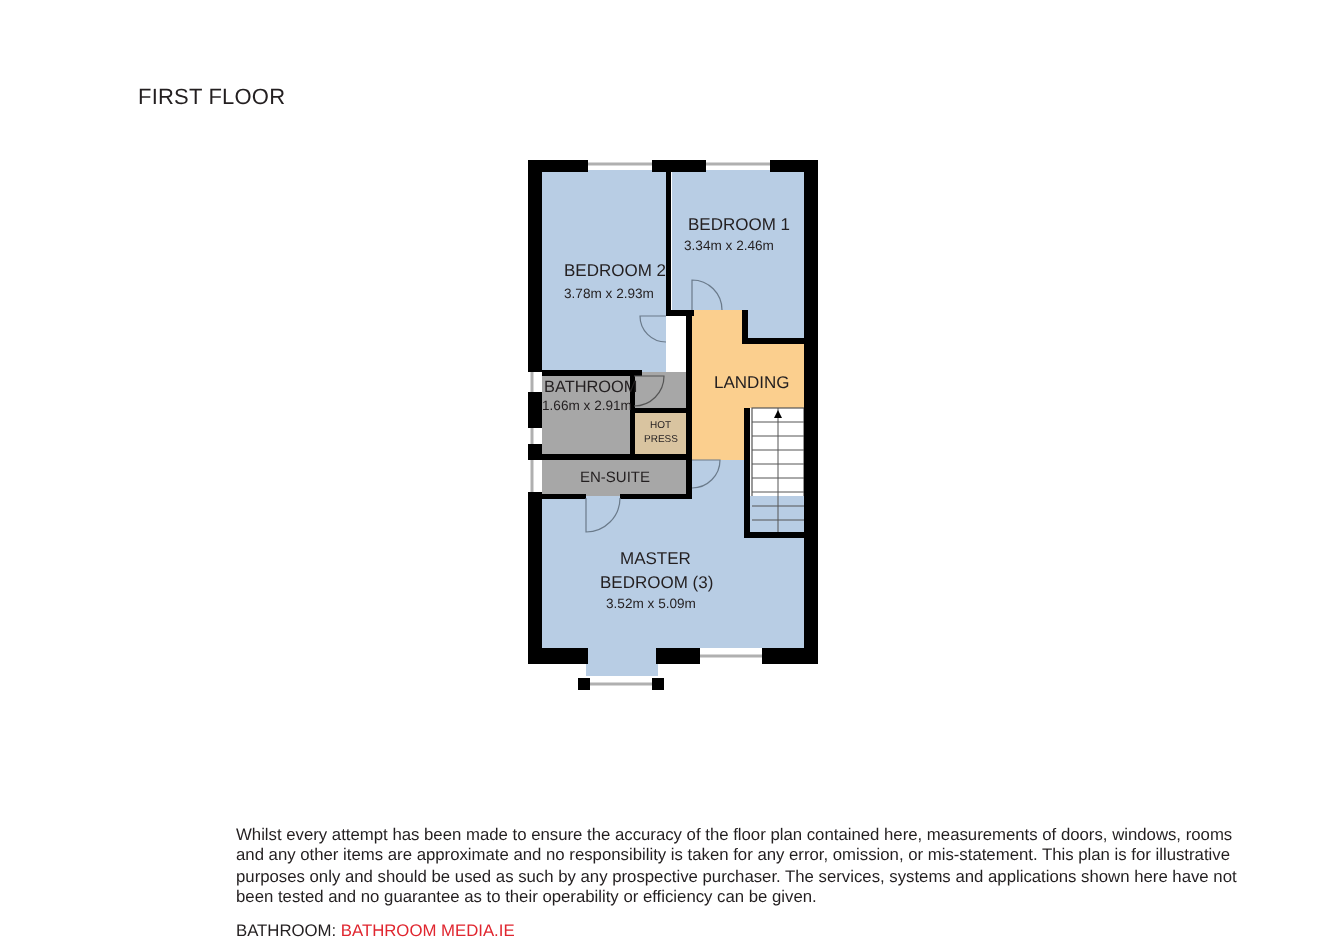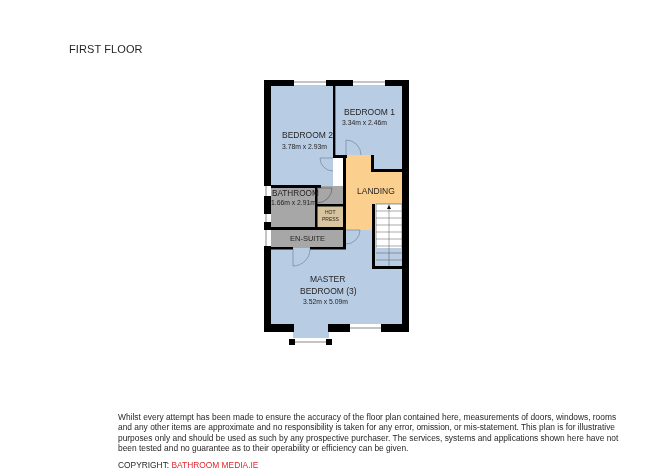--- a/index.html
+++ b/index.html
@@ -131,14 +131,14 @@
     <text x="290" y="241" font-size="7.5">EN-SUITE</text>
 
     <text x="310" y="282" font-size="8.5">MASTER</text>
     <text x="300" y="294" font-size="8.5">BEDROOM (3)</text>
     <text x="303" y="304" font-size="6.8">3.52m x 5.09m</text>
   </g>
 </svg>
 
 <div class="disclaimer">Whilst every attempt has been made to ensure the accuracy of the floor plan contained here, measurements of doors, windows, rooms and any other items are approximate and no responsibility is taken for any error, omission, or mis-statement.  This plan is for illustrative purposes only and should be used as such by any prospective purchaser.  The services, systems and applications shown here have not been tested and no guarantee as to their operability or efficiency can be given.</div>
 <div class="copyright">
-  <span>COPYRIGHT: </span><span class="brand">BATHROOM MEDIA.IE</span>
+  <span>BATHROOM: </span><span class="brand">BATHROOM MEDIA.IE</span>
 </div>
 
 </body></html>

